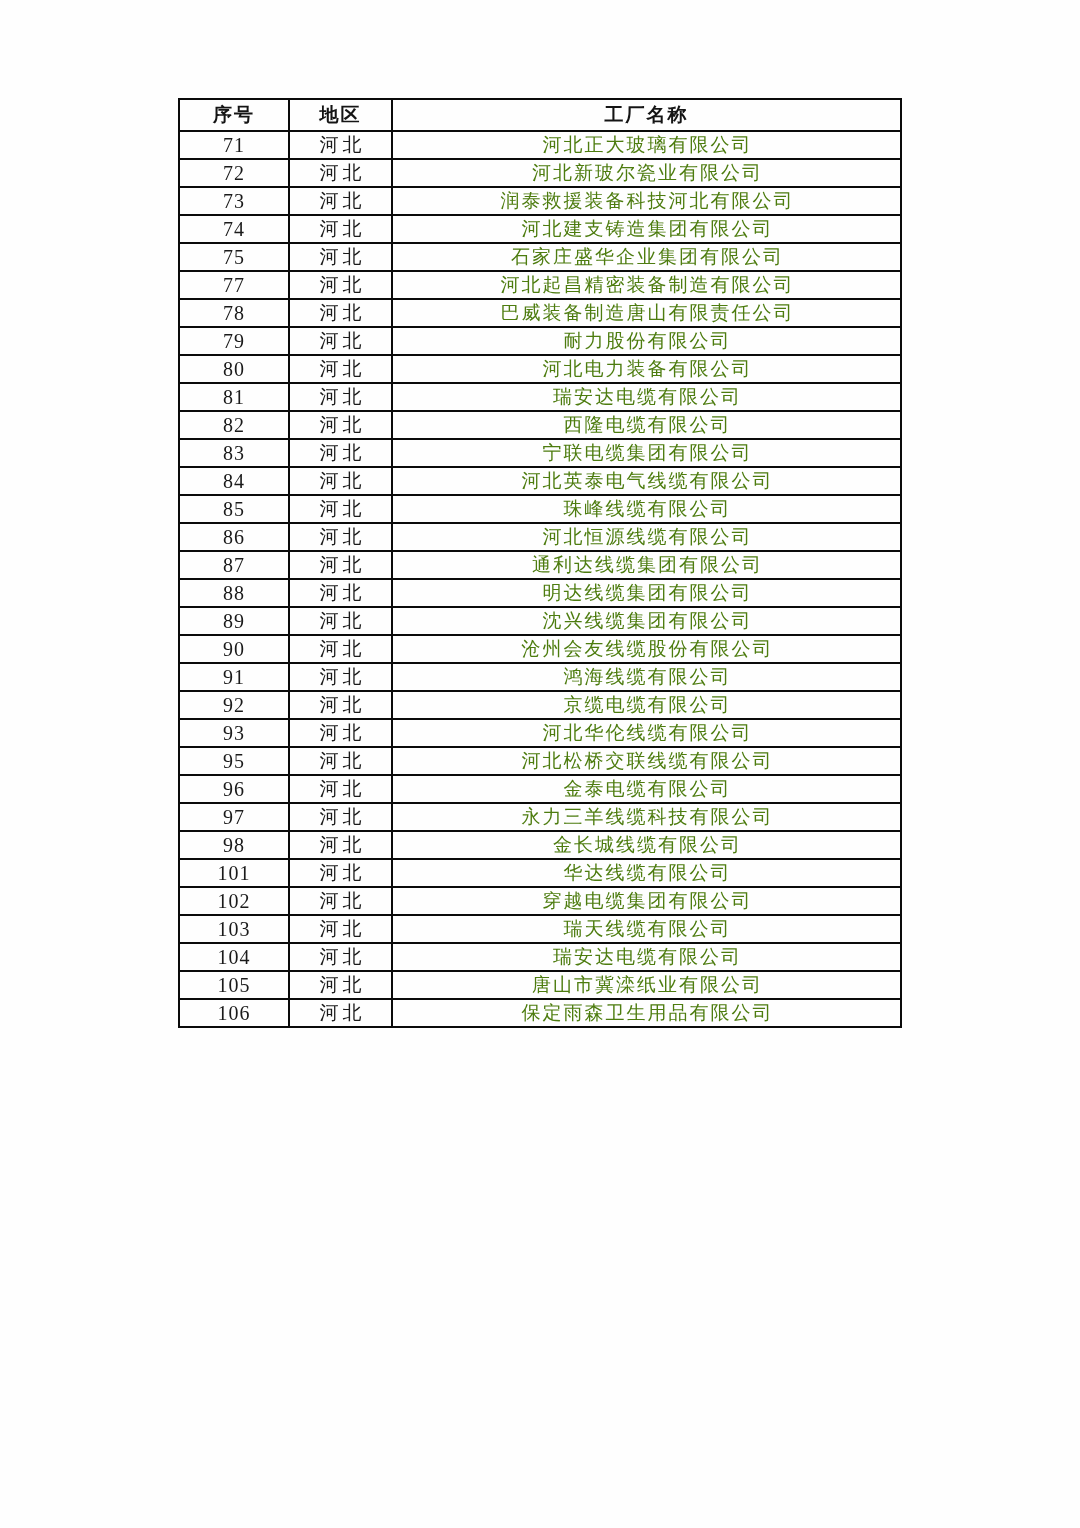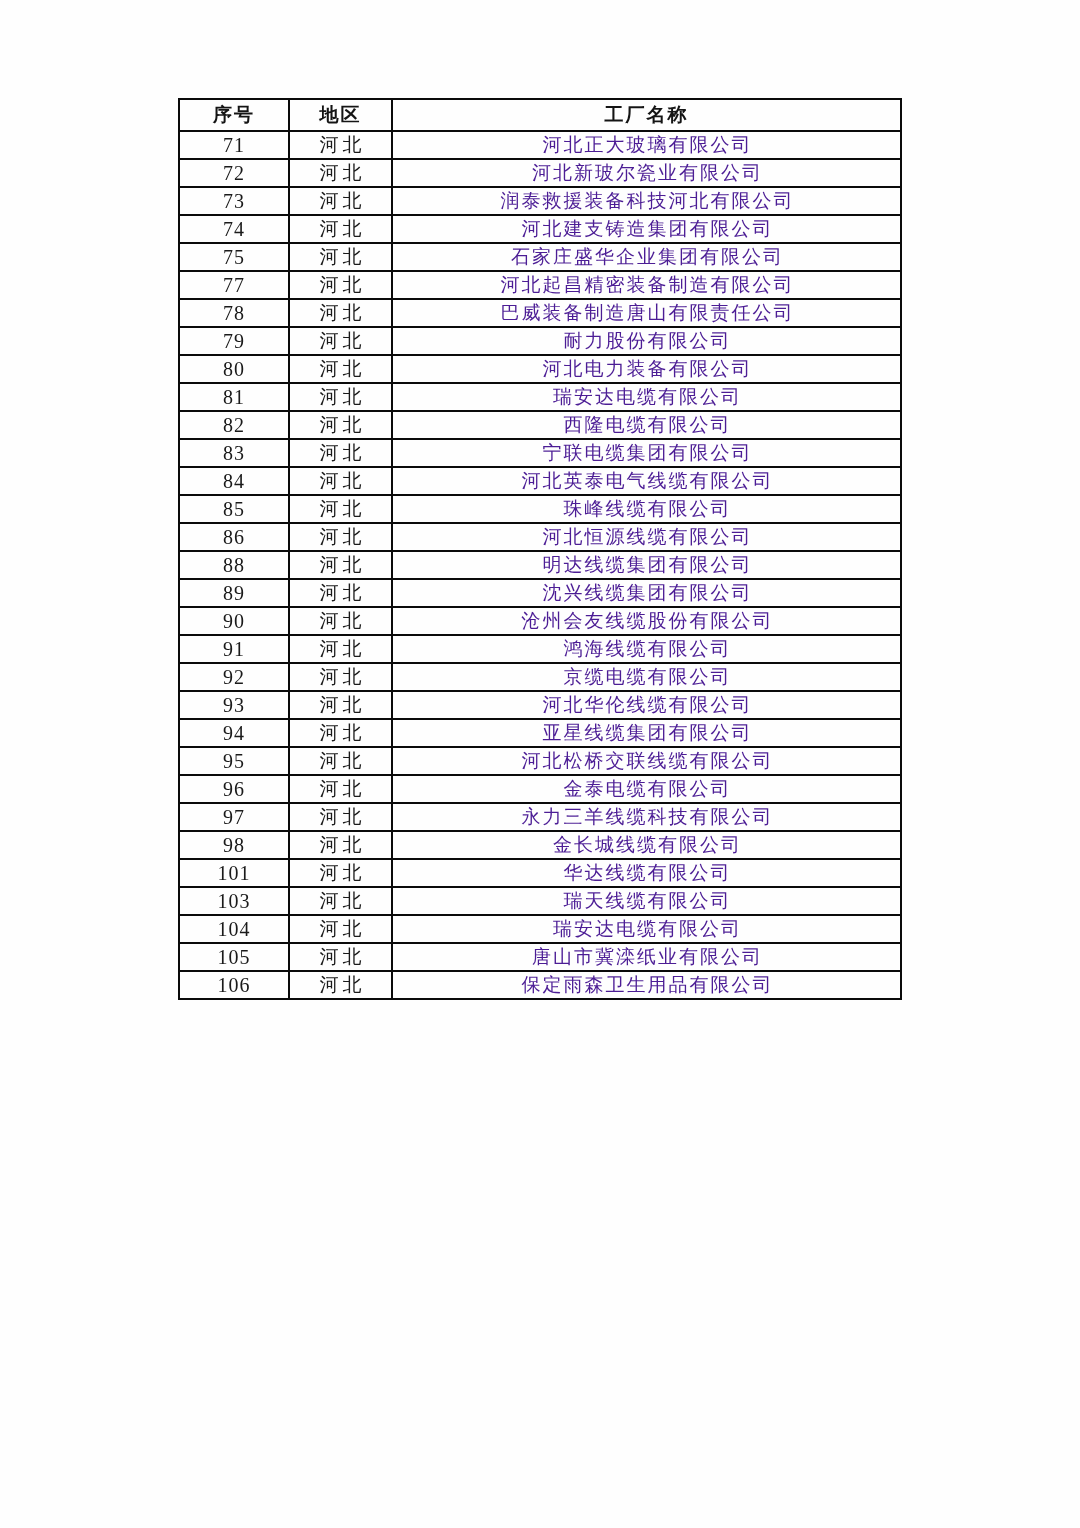--- a/index.html
+++ b/index.html
@@ -62,21 +62,21 @@
   td.region-cell {
     font-size: 19px;
     letter-spacing: 4px;
     text-indent: 4px; 
     color: #1a1a1a;
   }
   td.factory-cell {
     font-size: 19px;
     letter-spacing: 2px;
     text-indent: 2px;
-    color: #4c1d95;
+    color: #4d7c0f;
   }
 </style>
 </head>
 <body>
 
 <div class="page">
   <table class="factory-table">
     <colgroup>
       <col class="col-serial">
       <col class="col-region">
@@ -160,20 +160,25 @@
           <td class="serial-cell">85</td>
           <td class="region-cell">河北</td>
           <td class="factory-cell">珠峰线缆有限公司</td>
         </tr>
         <tr>
           <td class="serial-cell">86</td>
           <td class="region-cell">河北</td>
           <td class="factory-cell">河北恒源线缆有限公司</td>
         </tr>
         <tr>
+          <td class="serial-cell">87</td>
+          <td class="region-cell">河北</td>
+          <td class="factory-cell">通利达线缆集团有限公司</td>
+        </tr>
+        <tr>
           <td class="serial-cell">88</td>
           <td class="region-cell">河北</td>
           <td class="factory-cell">明达线缆集团有限公司</td>
         </tr>
         <tr>
           <td class="serial-cell">89</td>
           <td class="region-cell">河北</td>
           <td class="factory-cell">沈兴线缆集团有限公司</td>
         </tr>
         <tr>
@@ -190,25 +195,20 @@
           <td class="serial-cell">92</td>
           <td class="region-cell">河北</td>
           <td class="factory-cell">京缆电缆有限公司</td>
         </tr>
         <tr>
           <td class="serial-cell">93</td>
           <td class="region-cell">河北</td>
           <td class="factory-cell">河北华伦线缆有限公司</td>
         </tr>
         <tr>
-          <td class="serial-cell">94</td>
-          <td class="region-cell">河北</td>
-          <td class="factory-cell">亚星线缆集团有限公司</td>
-        </tr>
-        <tr>
           <td class="serial-cell">95</td>
           <td class="region-cell">河北</td>
           <td class="factory-cell">河北松桥交联线缆有限公司</td>
         </tr>
         <tr>
           <td class="serial-cell">96</td>
           <td class="region-cell">河北</td>
           <td class="factory-cell">金泰电缆有限公司</td>
         </tr>
         <tr>
@@ -218,20 +218,25 @@
         </tr>
         <tr>
           <td class="serial-cell">98</td>
           <td class="region-cell">河北</td>
           <td class="factory-cell">金长城线缆有限公司</td>
         </tr>
         <tr>
           <td class="serial-cell">101</td>
           <td class="region-cell">河北</td>
           <td class="factory-cell">华达线缆有限公司</td>
+        </tr>
+        <tr>
+          <td class="serial-cell">102</td>
+          <td class="region-cell">河北</td>
+          <td class="factory-cell">穿越电缆集团有限公司</td>
         </tr>
         <tr>
           <td class="serial-cell">103</td>
           <td class="region-cell">河北</td>
           <td class="factory-cell">瑞天线缆有限公司</td>
         </tr>
         <tr>
           <td class="serial-cell">104</td>
           <td class="region-cell">河北</td>
           <td class="factory-cell">瑞安达电缆有限公司</td>

